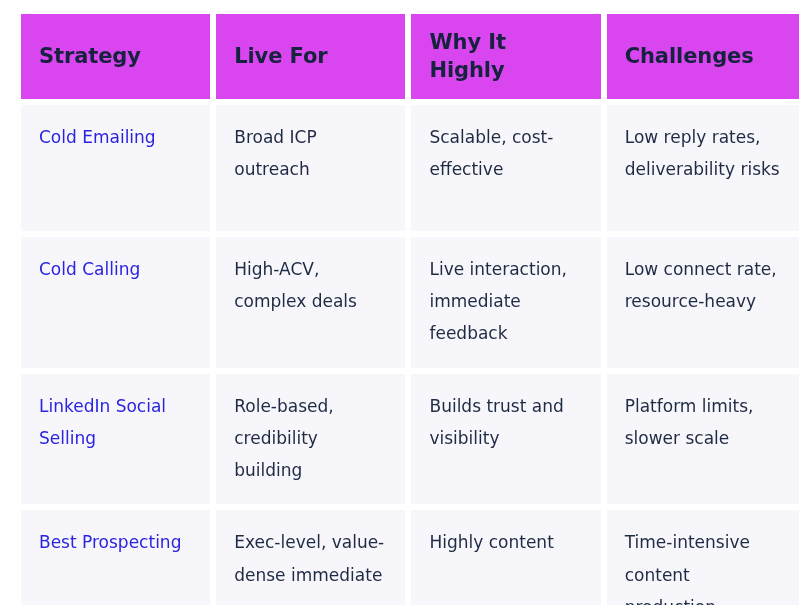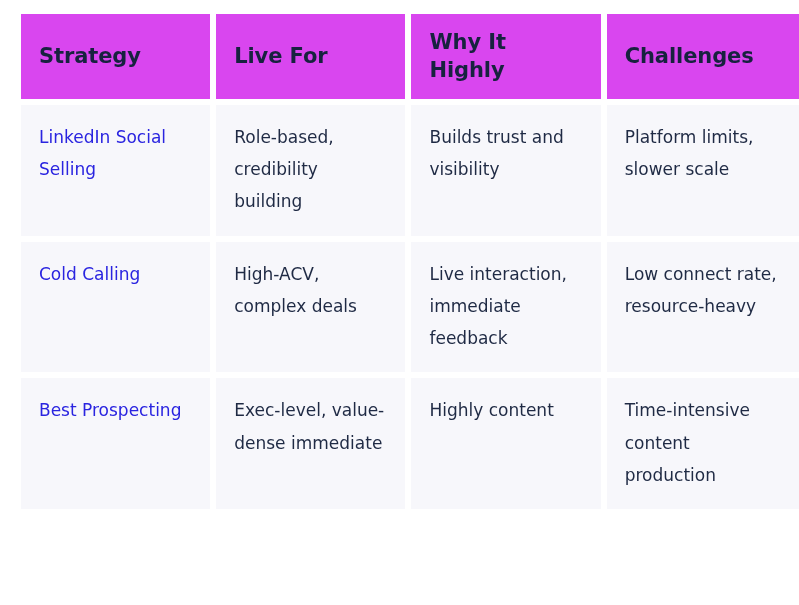--- a/index.html
+++ b/index.html
@@ -88,41 +88,53 @@
     <thead>
       <tr>
         <th class="head-cell">Strategy</th>
         <th class="head-cell">Live For</th>
         <th class="head-cell">Why It Highly</th>
         <th class="head-cell">Challenges</th>
       </tr>
     </thead>
     <tbody>
       <tr>
-        <td class="body-cell strategy-cell"><a class="strategy-link" href="#">LinkedIn Social Selling</a></td>
+        <td class="body-cell strategy-cell"><a class="strategy-link" href="#">Cold Emailing</a></td>
         <td class="body-cell">
-            <span class="cell-text">Role-based, credibility building</span>
+            <span class="cell-text">Broad ICP outreach</span>
           </td>
         <td class="body-cell">
-            <span class="cell-text">Builds trust and visibility</span>
+            <span class="cell-text">Scalable, cost-effective</span>
           </td>
         <td class="body-cell">
-            <span class="cell-text">Platform limits, slower scale</span>
+            <span class="cell-text">Low reply rates, deliverability risks</span>
           </td>
       </tr>
       <tr>
         <td class="body-cell strategy-cell"><a class="strategy-link" href="#">Cold Calling</a></td>
         <td class="body-cell">
             <span class="cell-text">High-ACV, complex deals</span>
           </td>
         <td class="body-cell">
             <span class="cell-text">Live interaction, immediate feedback</span>
           </td>
         <td class="body-cell">
             <span class="cell-text">Low connect rate, resource-heavy</span>
+          </td>
+      </tr>
+      <tr>
+        <td class="body-cell strategy-cell"><a class="strategy-link" href="#">LinkedIn Social Selling</a></td>
+        <td class="body-cell">
+            <span class="cell-text">Role-based, credibility building</span>
+          </td>
+        <td class="body-cell">
+            <span class="cell-text">Builds trust and visibility</span>
+          </td>
+        <td class="body-cell">
+            <span class="cell-text">Platform limits, slower scale</span>
           </td>
       </tr>
       <tr>
         <td class="body-cell strategy-cell"><a class="strategy-link" href="#">Best Prospecting</a></td>
         <td class="body-cell">
             <span class="cell-text">Exec-level, value-dense immediate</span>
           </td>
         <td class="body-cell">
             <span class="cell-text">Highly content</span>
           </td>

